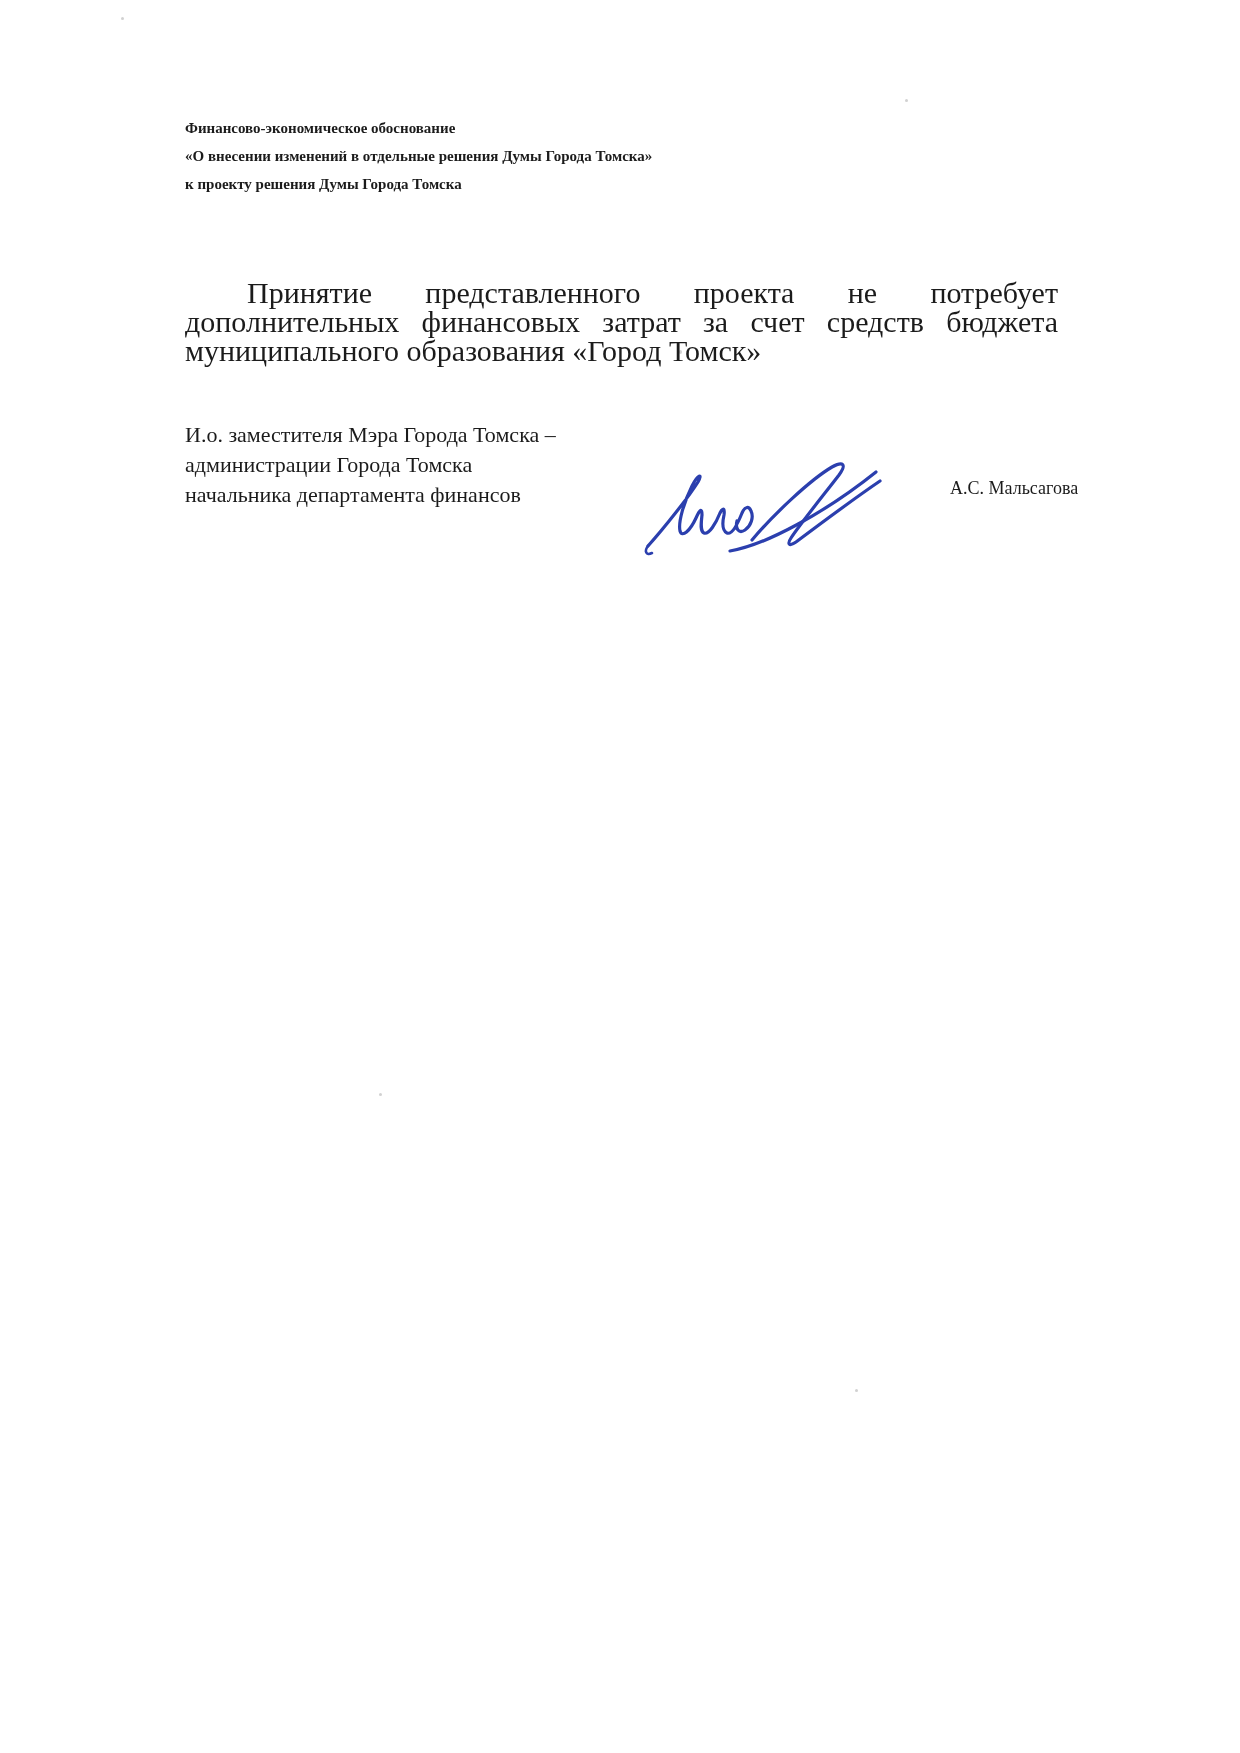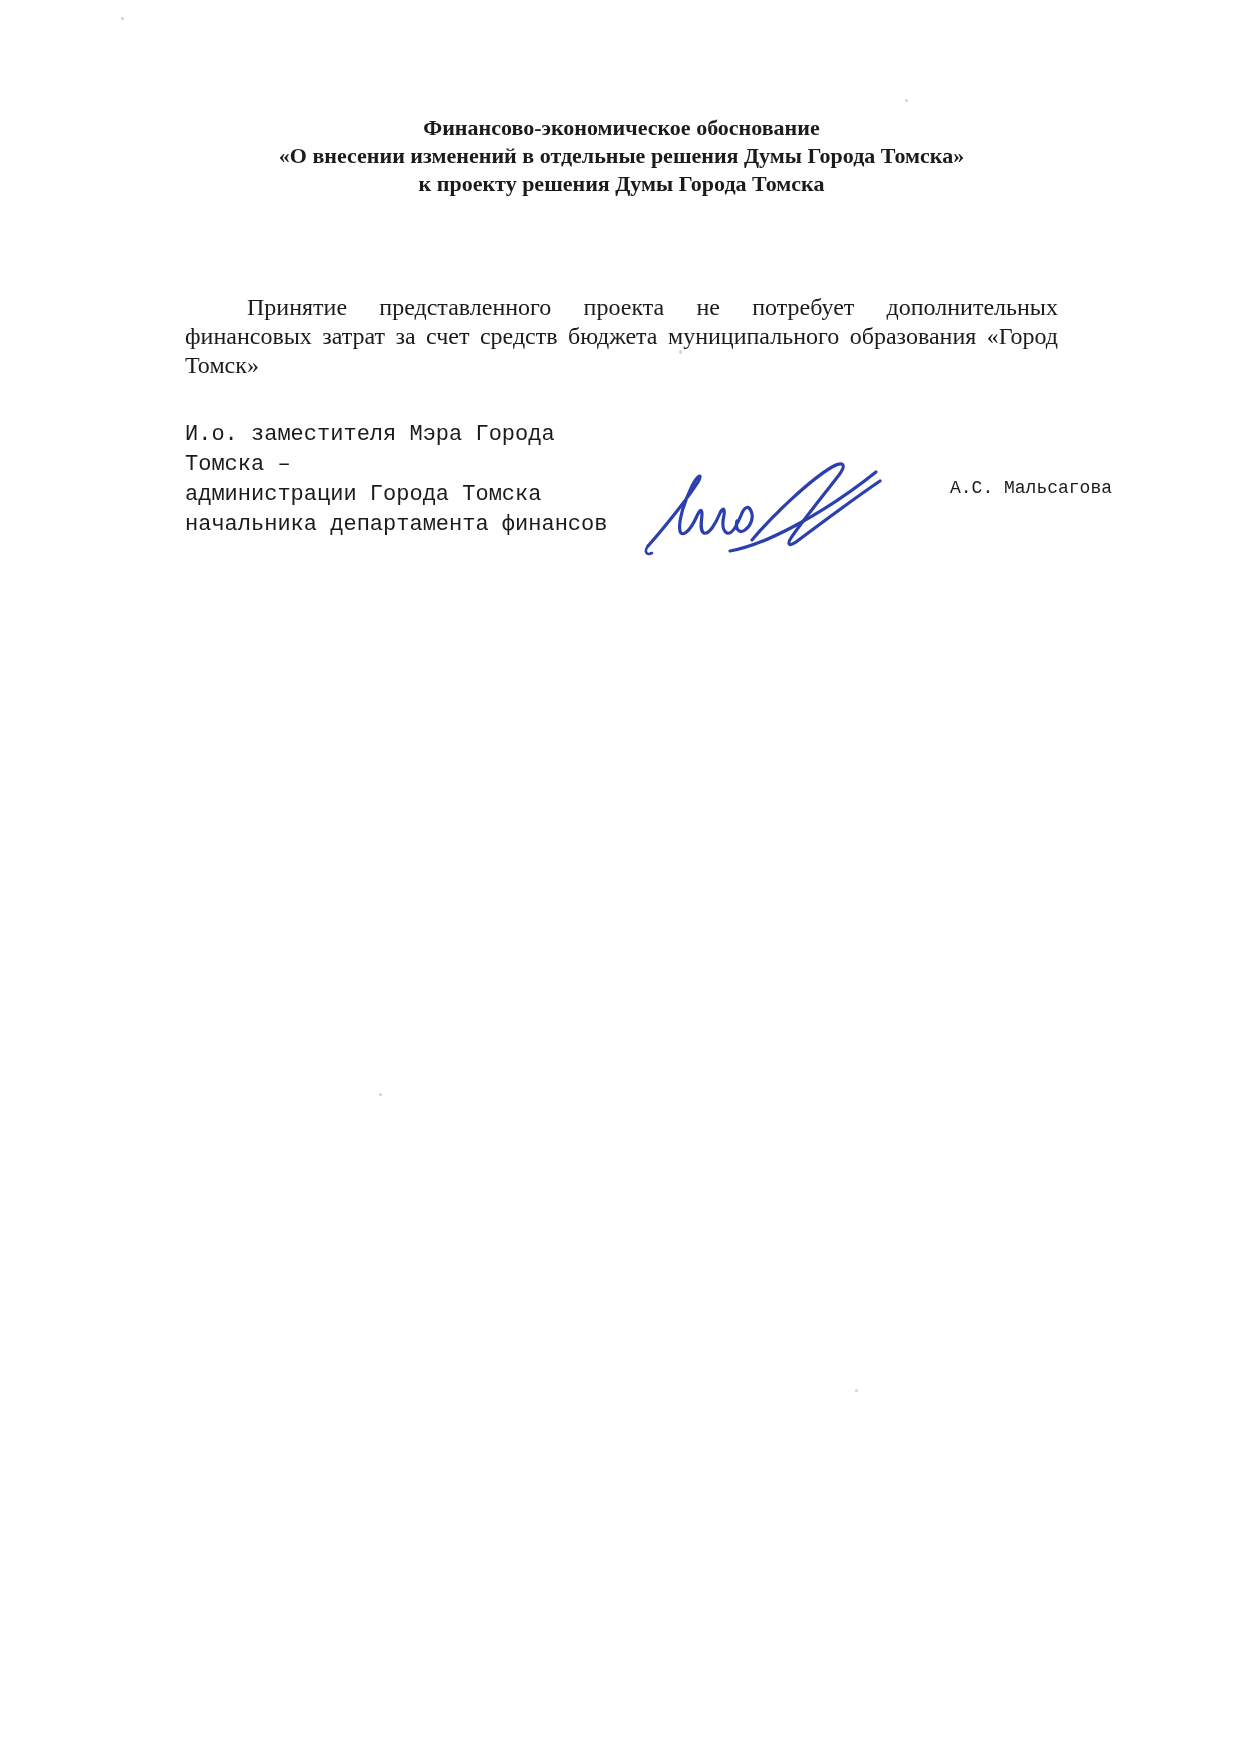--- a/index.html
+++ b/index.html
@@ -14,42 +14,40 @@
     background: #ffffff;
     font-family: "Liberation Serif", serif;
     color: #1b1b1b;
     overflow: hidden;
   }
   .title-block {
     position: absolute;
     top: 114px;
     left: 185px;
     width: 873px;
-    text-align: center;
     font-weight: bold;
-    font-size: 22px;
+    font-size: 15px;
     line-height: 28px;
   }
   .body-paragraph {
     position: absolute;
-    top: 293px;
+    top: 278px;
     left: 185px;
     width: 873px;
-    font-size: 24px;
+    font-size: 30px;
     line-height: 29px;
     text-align: justify;
     text-indent: 62px;
   }
   .signature-block {
     position: absolute;
     top: 420px;
     left: 185px;
     width: 930px;
     height: 160px;
-    font-family: Liberation Mono, monospace;
   }
   .signature-position {
     position: absolute;
     top: 0;
     left: 0;
     width: 460px;
     font-size: 22px;
     line-height: 30px;
   }
   .signature-scribble {

